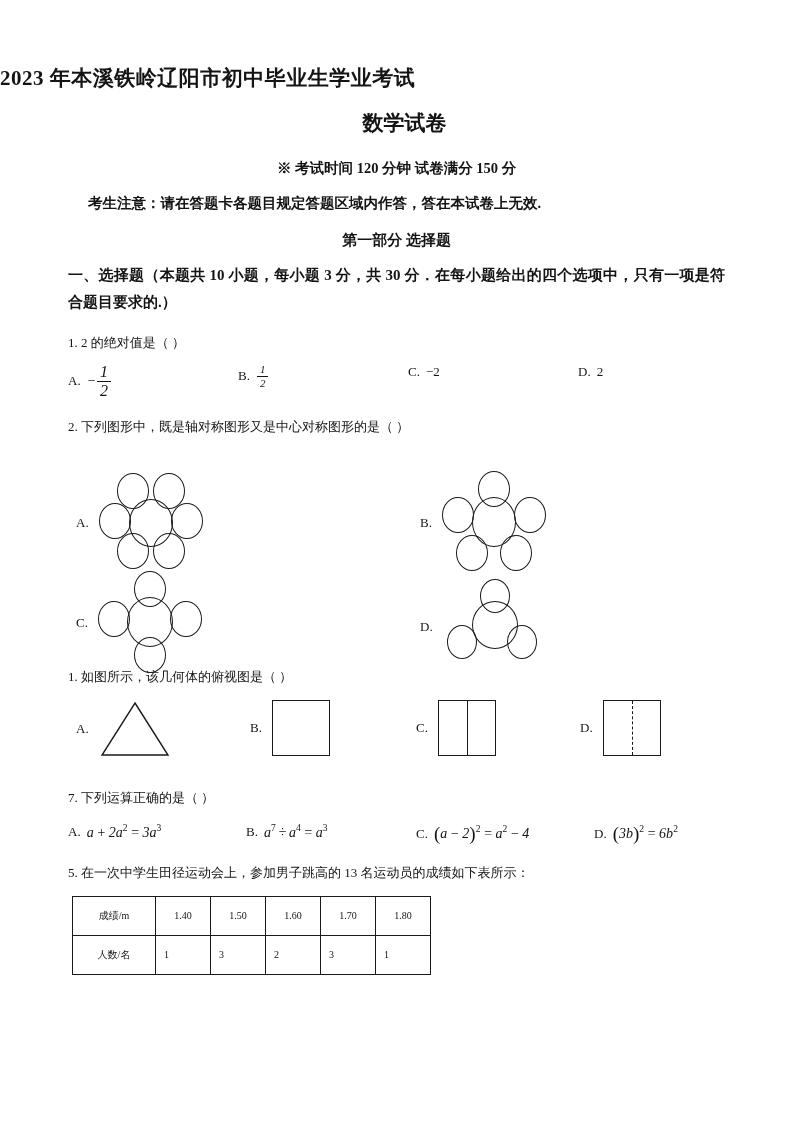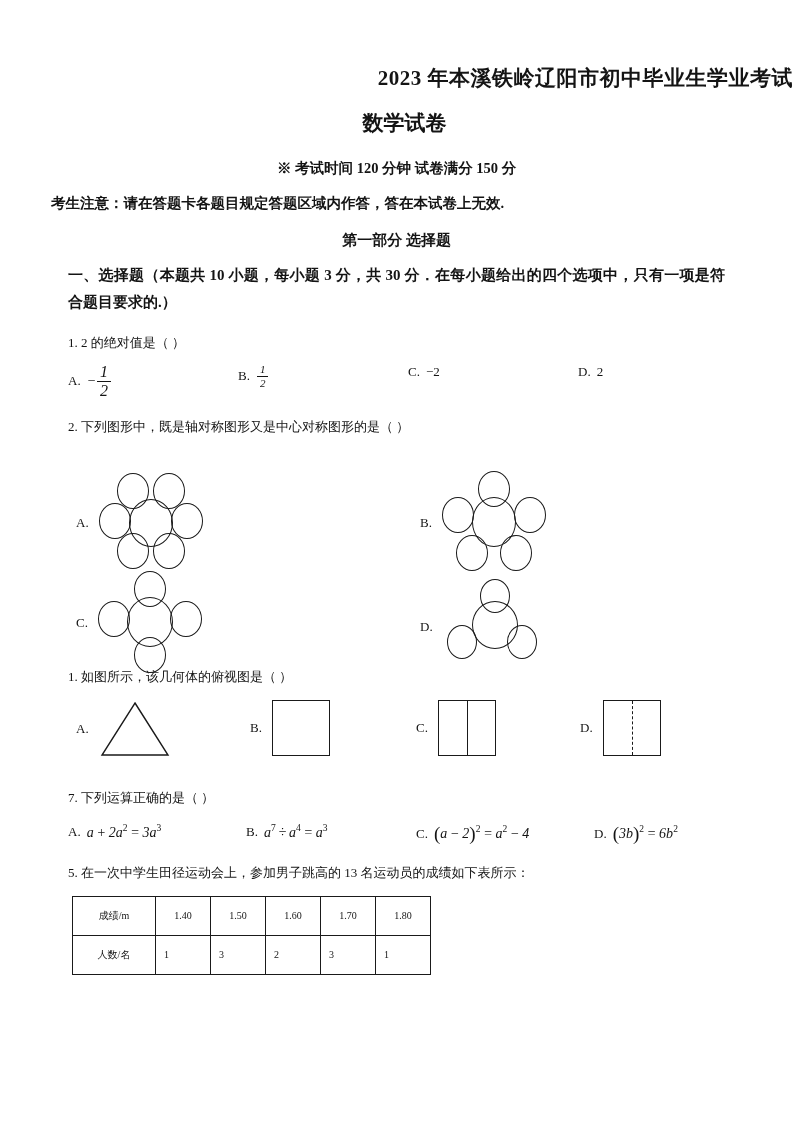--- a/index.html
+++ b/index.html
@@ -18,21 +18,21 @@
   .page {
     position: relative;
     width: 793px;
     height: 1122px;
     padding: 0;
     box-sizing: border-box;
   }
 
   
   .title-main {
-    text-align: right;
+    text-align: left;
     font-size: 21px;
     font-weight: bold;
     letter-spacing: 0.5px;
     margin: 64px 0 0 0;
     line-height: 1.4;
   }
   .title-sub {
     text-align: center;
     font-size: 21px;
     font-weight: bold;
@@ -42,21 +42,21 @@
   .exam-info {
     text-align: center;
     font-size: 14.5px;
     font-weight: bold;
     margin: 22px 0 0 0;
   }
   .notice {
     font-size: 14.5px;
     font-weight: bold;
     margin: 16px 0 0 0;
-    padding-left: 51px;
+    padding-left: 88px;
   }
   .part-title {
     text-align: center;
     font-size: 15px;
     font-weight: bold;
     margin: 18px 0 0 0;
   }
 
   
   .content {

